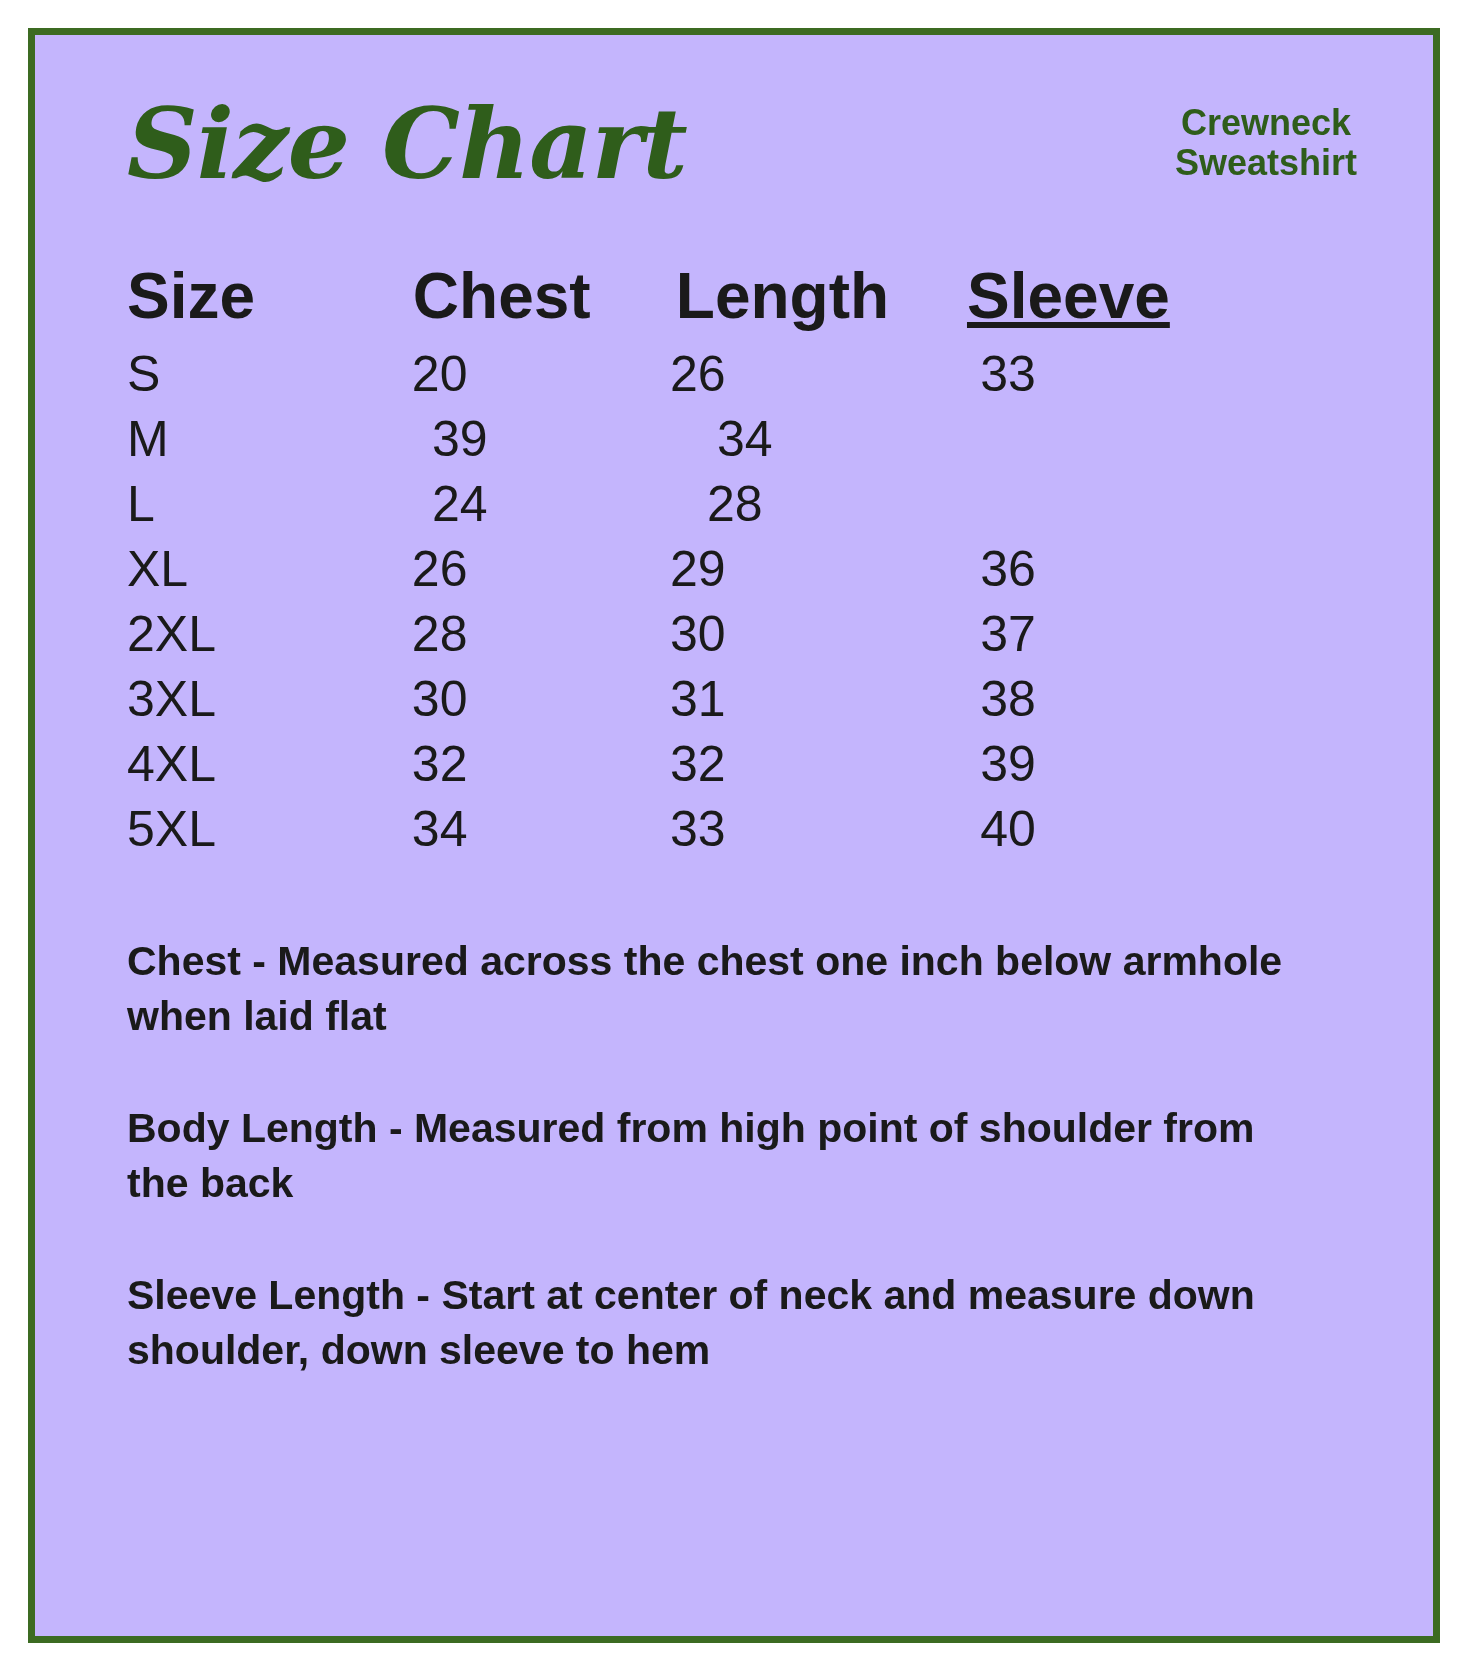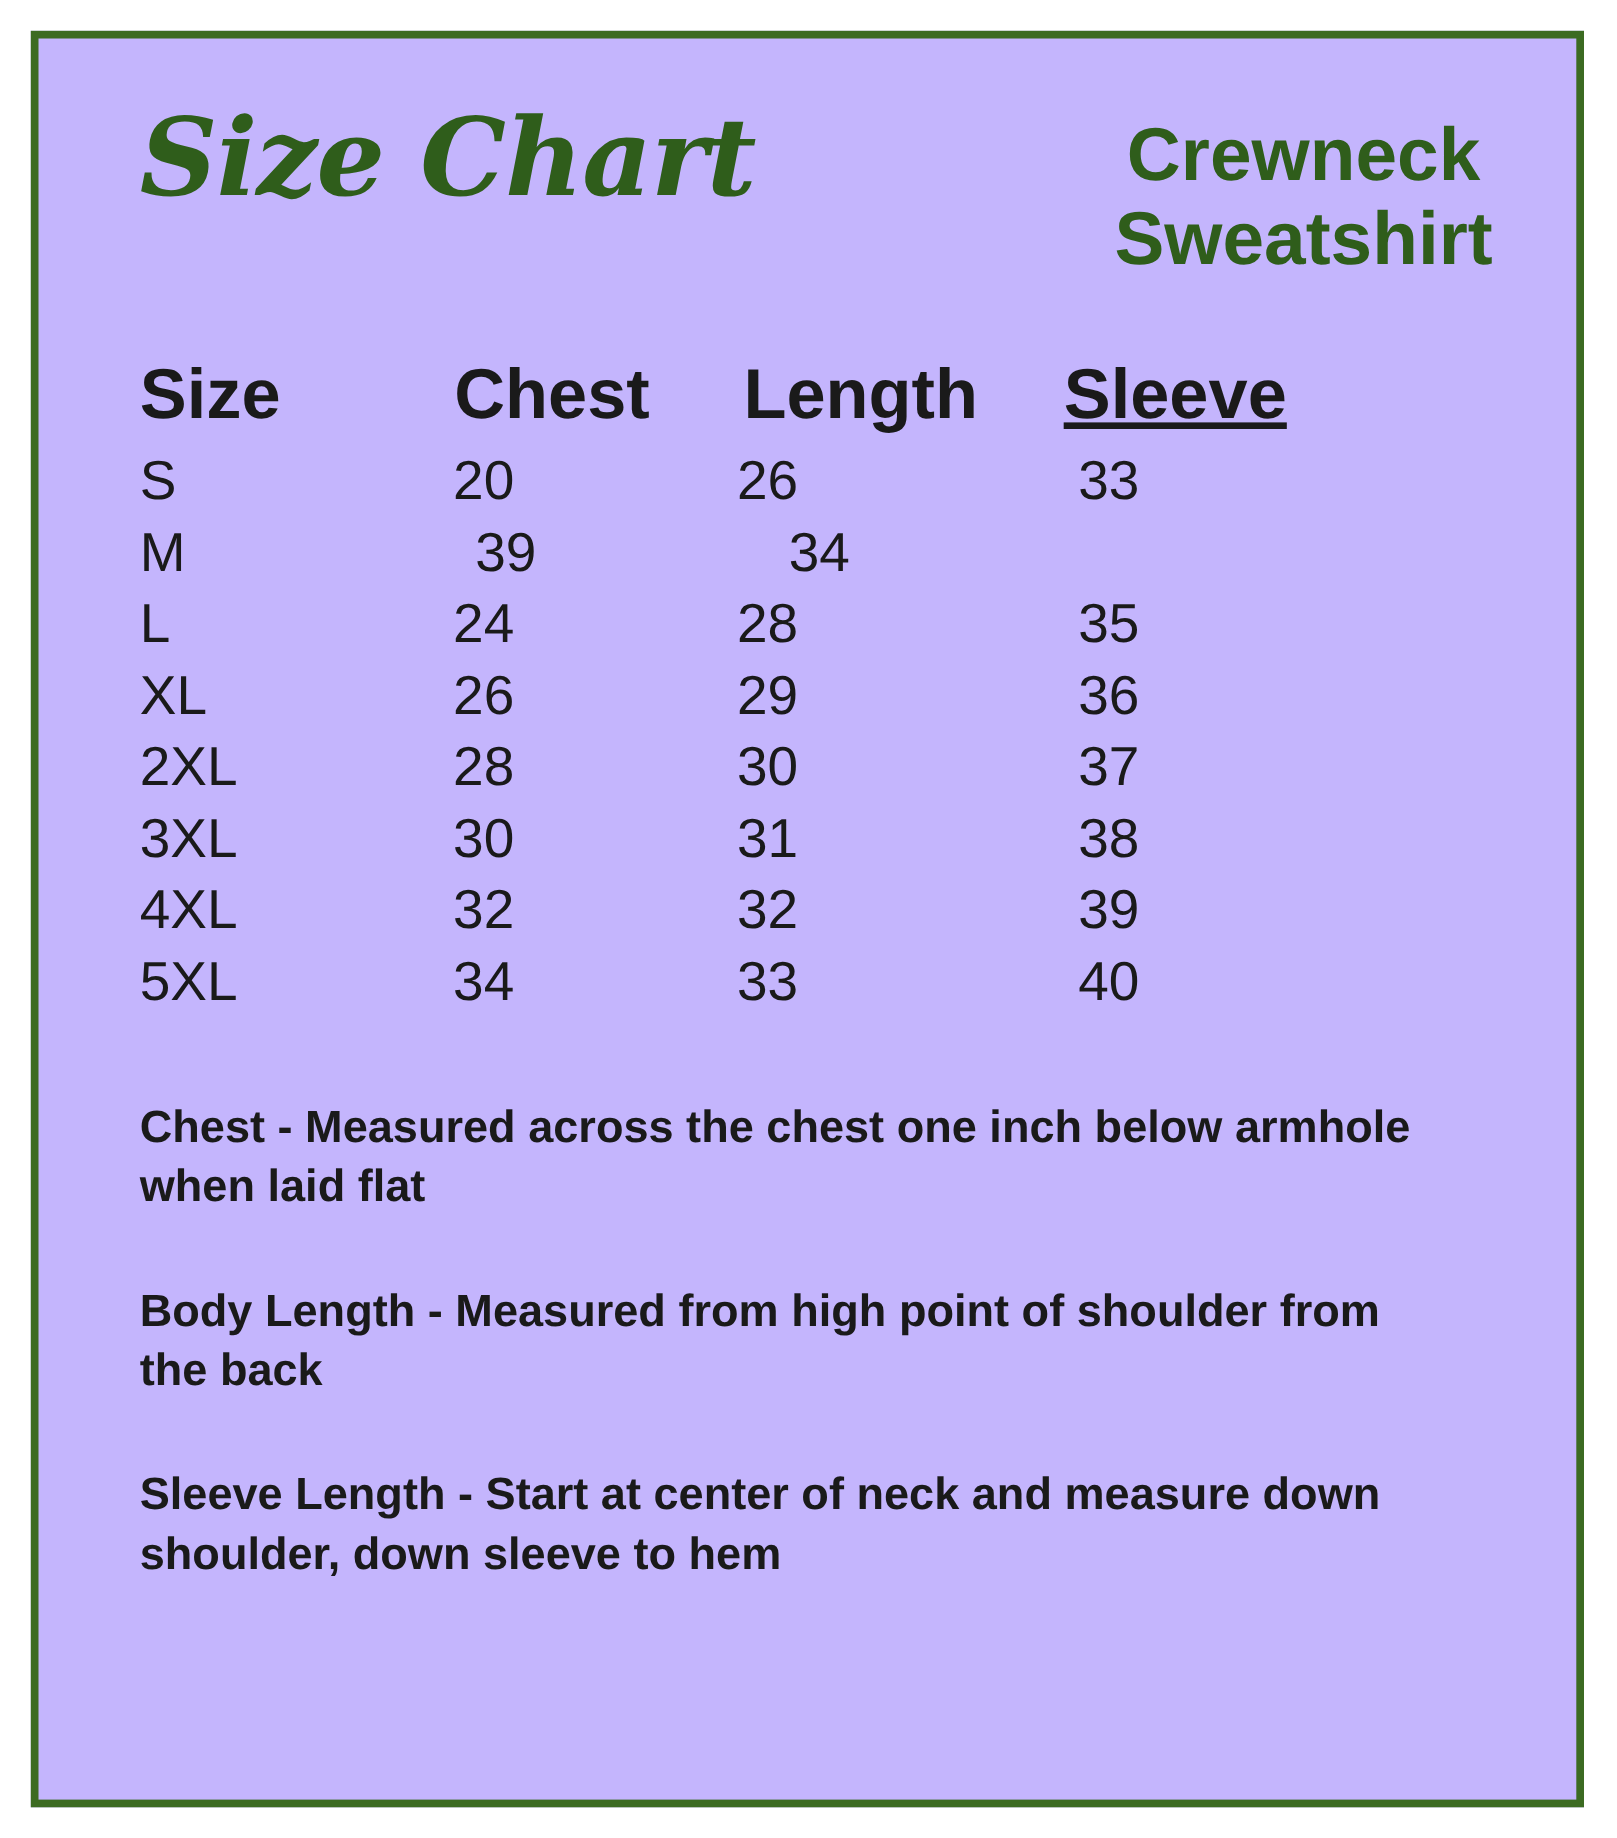--- a/index.html
+++ b/index.html
@@ -49,21 +49,21 @@
     font-size: 98px;
     line-height: 1.0;
     color: #2f5d1b;
     letter-spacing: -1px;
     margin-top: 2px;
     white-space: nowrap;
   }
   .product {
     text-align: center;
     font-weight: bold;
-    font-size: 68px;
+    font-size: 36px;
     line-height: 1.12;
     color: #2f5d1b;
     margin-top: 10px;
     padding-right: 6px;
     white-space: nowrap;
   }
 
   
   .table {
     margin-top: 62px;
@@ -143,21 +143,20 @@
         </div>
         <div class="row">
           <div class="c c0">M</div>
           <div class="c c1">39</div>
           <div class="c c3">34</div>
         </div>
         <div class="row">
           <div class="c c0">L</div>
           <div class="c c1">24</div>
           <div class="c c2">28</div>
-          <div class="c c3">35</div>
         </div>
         <div class="row">
           <div class="c c0">XL</div>
           <div class="c c1">26</div>
           <div class="c c2">29</div>
           <div class="c c3">36</div>
         </div>
         <div class="row">
           <div class="c c0">2XL</div>
           <div class="c c1">28</div>

